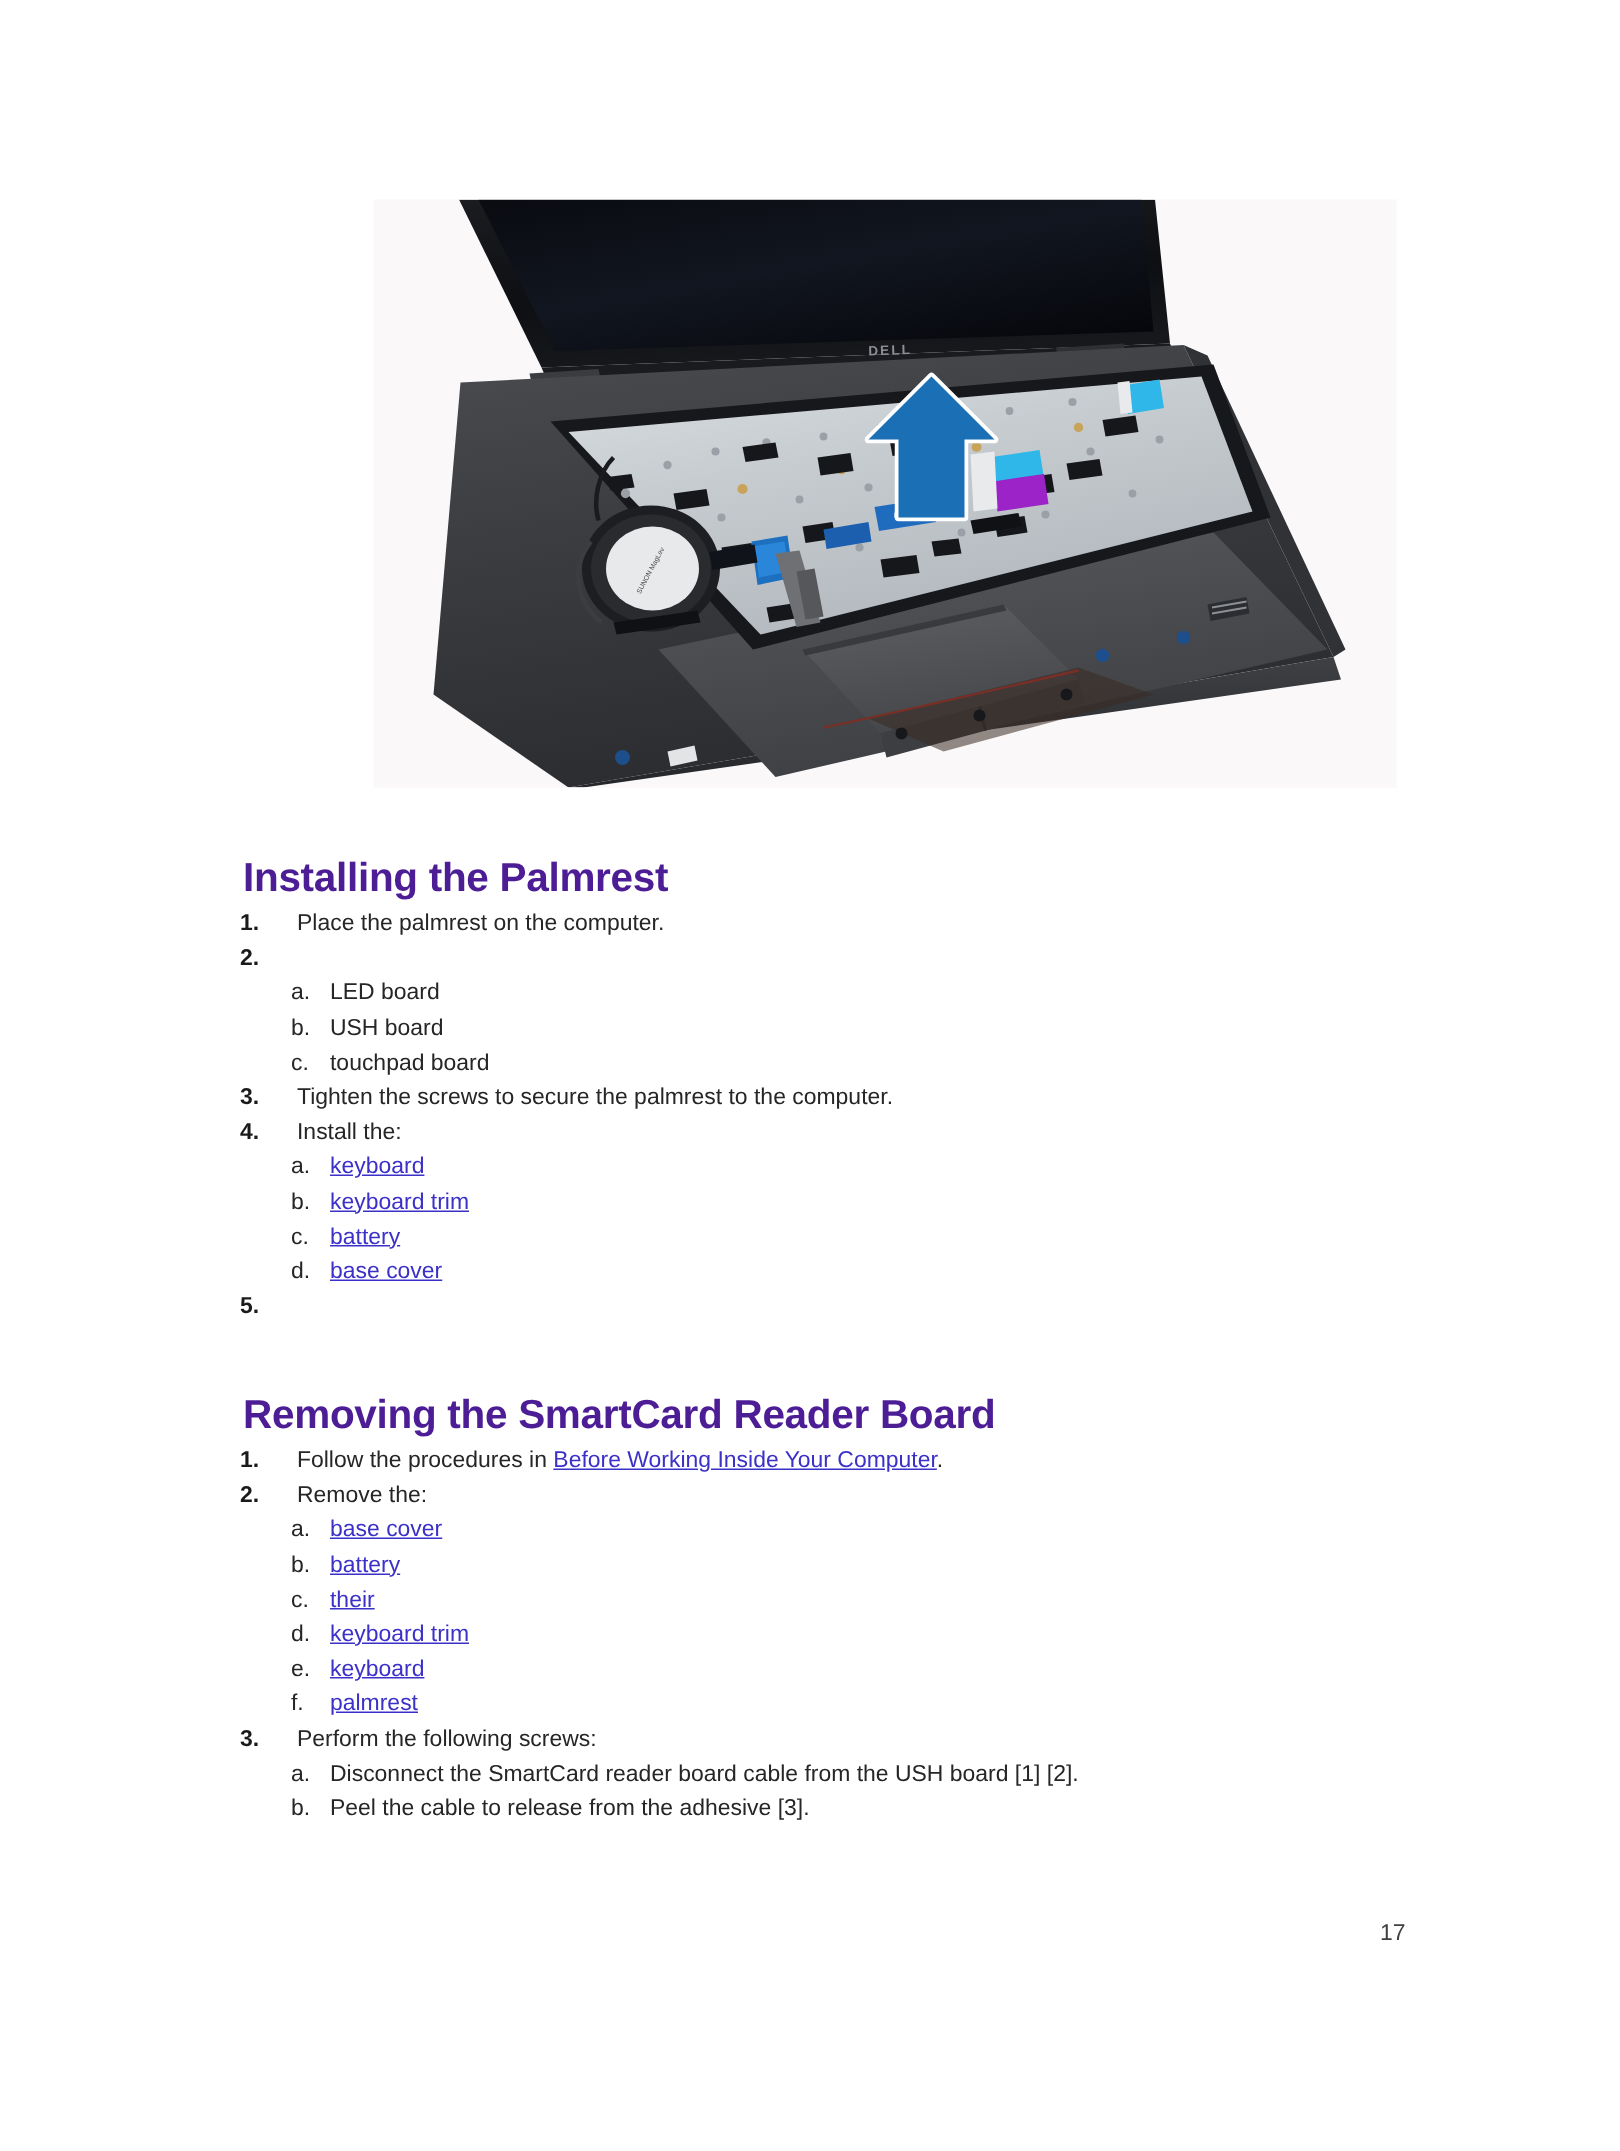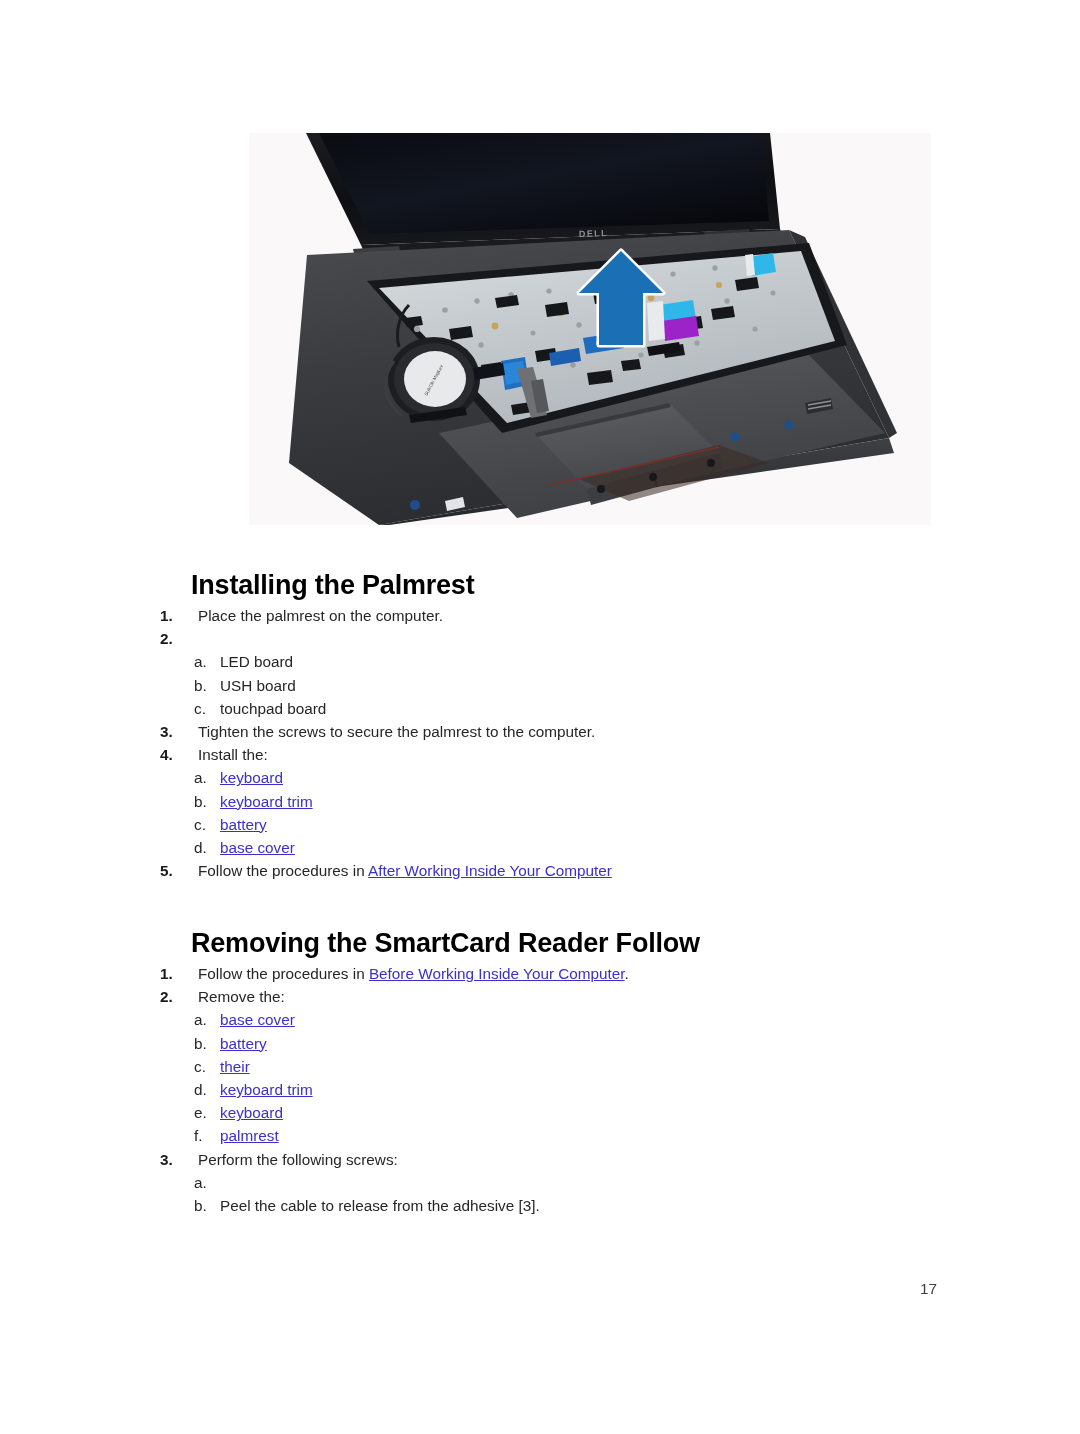--- a/index.html
+++ b/index.html
@@ -26,24 +26,23 @@
     background: #faf8f9;
     overflow: hidden;
   }
   .photo-svg { display: block; width: 682px; height: 392px; }
 
   
   .heading {
     position: absolute;
     left: 162px;
     font-weight: bold;
-    color: #000000;
+    color: #4c1d95;
     letter-spacing: -0.2px;
     white-space: nowrap;
-    margin-left: 29px;
   }
   #h-installing { top: 552px; font-size: 27px; }
   #h-removing   { top: 910px; font-size: 27px; }
 
   
   .list {
     position: absolute;
     left: 160px;
     width: 820px;
     font-size: 15.3px;
@@ -340,26 +339,25 @@
     <span class="txt"><a class="doclink" href="#">battery</a></span>
   </div>
 
   <div class="row sub">
     <span class="marker">d.</span>
     <span class="txt"><a class="doclink" href="#">base cover</a></span>
   </div>
 
   <div class="row linkrow">
     <span class="marker">5.</span>
-    <span class="txt"><span>Follow the procedures in </span><a class="doclink" href="#">After Working Inside Your Computer</a><span></span></span>
   </div>
 
 </div>
 
-<h1 class="heading" id="h-removing">Removing the SmartCard Reader Follow</h1>
+<h1 class="heading" id="h-removing">Removing the SmartCard Reader Board</h1>
 
 <div class="list" id="list-removing">
 
   <div class="row linkrow">
     <span class="marker">1.</span>
     <span class="txt"><span>Follow the procedures in </span><a class="doclink" href="#">Before Working Inside Your Computer</a><span>.</span></span>
   </div>
 
   <div class="row">
     <span class="marker">2.</span>
@@ -396,20 +394,21 @@
     <span class="txt"><a class="doclink" href="#">palmrest</a></span>
   </div>
 
   <div class="row">
     <span class="marker">3.</span>
     <span class="txt">Perform the following screws:</span>
   </div>
 
   <div class="row sub">
     <span class="marker">a.</span>
+    <span class="txt">Disconnect the SmartCard reader board cable from the USH board [1] [2].</span>
   </div>
 
   <div class="row sub">
     <span class="marker">b.</span>
     <span class="txt">Peel the cable to release from the adhesive [3].</span>
   </div>
 
 </div>
 
 <div id="page-number">17</div>

